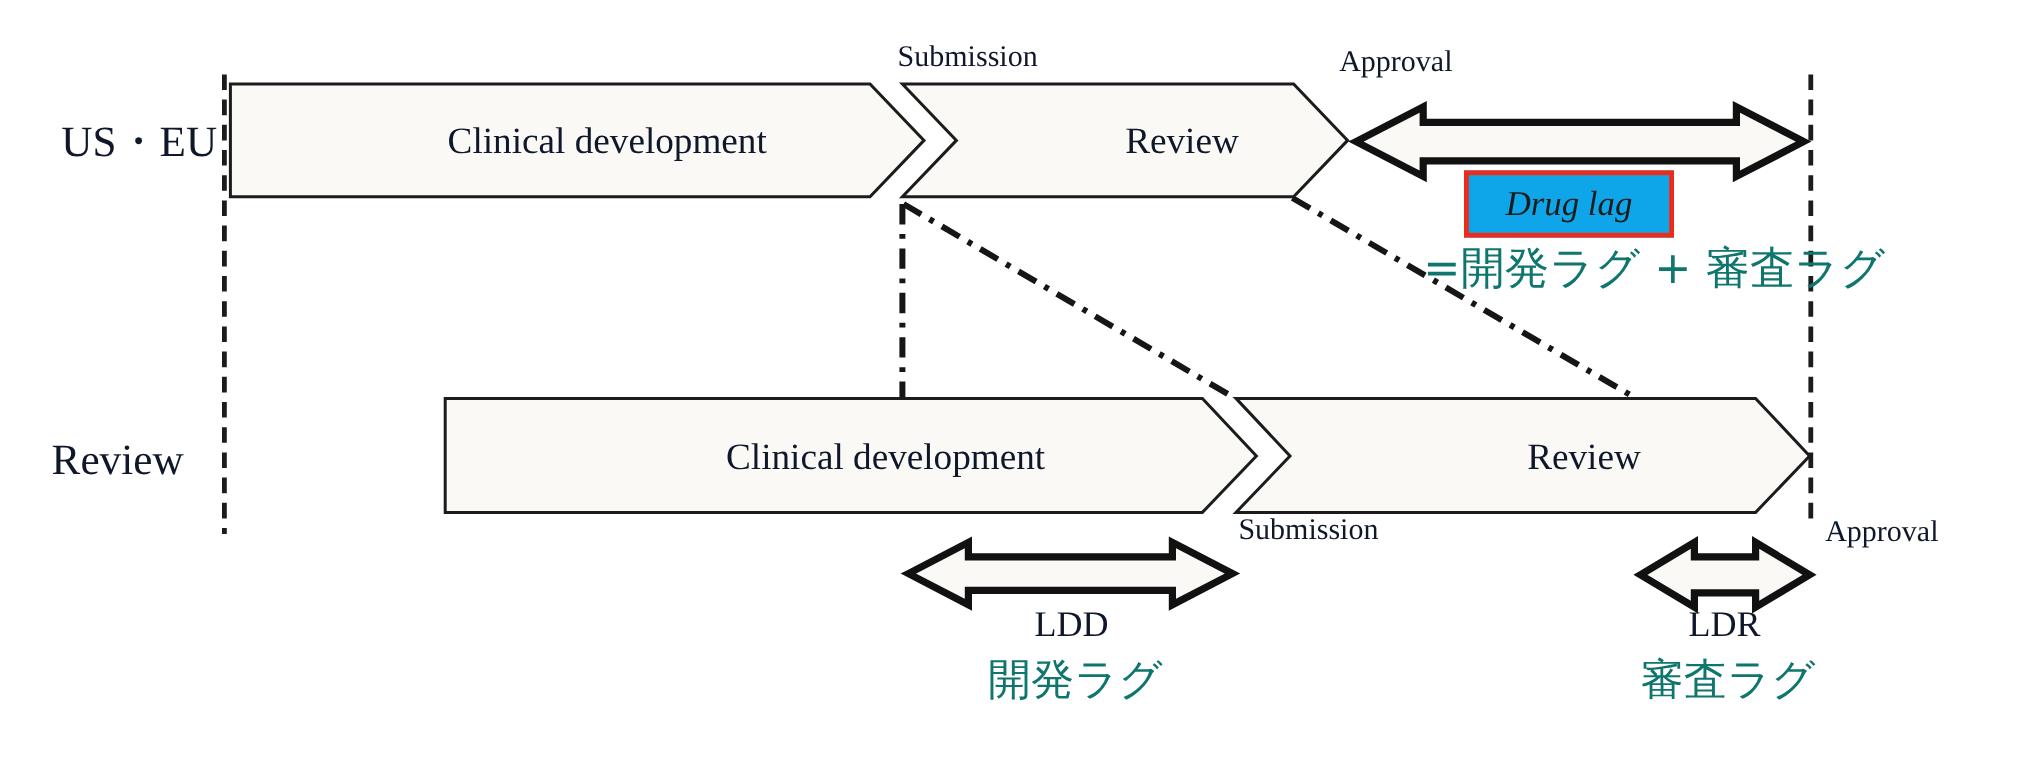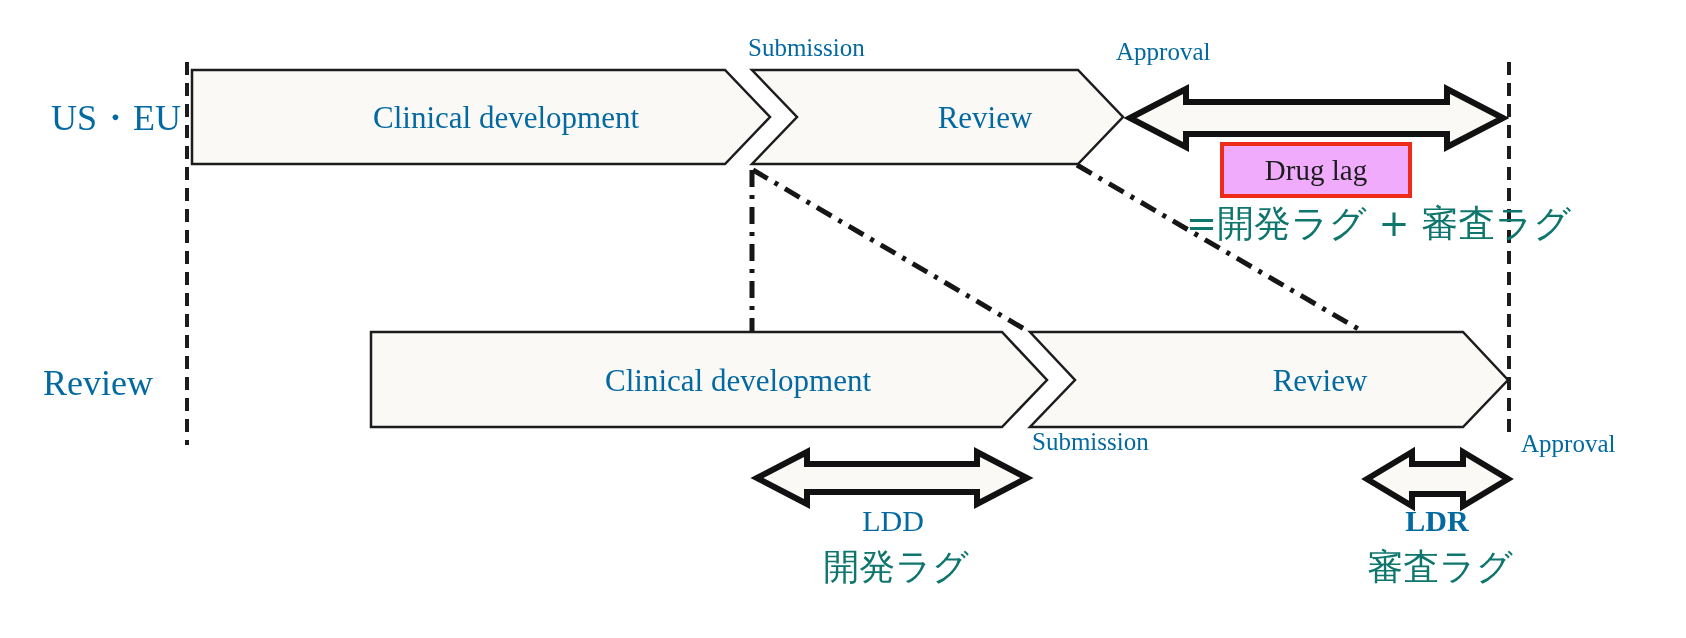--- a/index.html
+++ b/index.html
@@ -1,36 +1,36 @@
 <!DOCTYPE html>
 <html><head>
 <meta charset="utf-8">
 <style>
   html,body { margin:0; padding:0; background:#ffffff; }
   .stage {
     position:relative; width:1686px; height:638px; background:#ffffff;
     font-family:"Liberation Serif", serif; overflow:hidden;
   }
   .stage svg { position:absolute; left:0; top:0; }
-  .lbl { position:absolute; color:#0369a1; white-space:nowrap; line-height:1; }
+  .lbl { position:absolute; color:#0f172a; white-space:nowrap; line-height:1; }
   .ctr { transform:translate(-50%,-50%); }
   .region { font-size:36px; }
   .phase { font-size:31px;margin-left:48px; }
   .milestone { font-size:25px; }
   .span-abbr { font-size:30px; }
   .red-cjk {
     font-family:"DejaVu Sans", sans-serif; font-weight:normal; color:#0f766e;
   }
   .ja-span { font-size:36px; }
   .equation { font-size:37px; }
   .druglag-box {
-    position:absolute; left:1220px; top:142px; width:192px; height:56px;
-    box-sizing:border-box; border:4px solid #ee2a19; background:#f0abfc;
+    position:absolute; left:1220px; top:142px; width:175px; height:56px;
+    box-sizing:border-box; border:4px solid #ee2a19; background:#0ea5e9;
     display:flex; align-items:center; justify-content:center;
-    font-size:29px; color:#1c1c1c;
+    font-size:29px; color:#1c1c1c;font-style:italic;
   }
 </style>
 </head>
 <body>
 
 <div class="stage">
 
   <svg width="1686" height="638" viewBox="0 0 1686 638">
 
     <line x1="187" y1="62" x2="187" y2="445" stroke="#1c1c1c" stroke-width="4" stroke-dasharray="13 8"></line>
@@ -66,16 +66,16 @@
   <div class="lbl milestone" style="left:1032px; top:429px;">Submission</div>
   <div class="lbl milestone" style="left:1521px; top:431px;">Approval</div>
 
   <div class="druglag-box">
     <span>Drug lag</span>
   </div>
   <div class="lbl red-cjk equation" style="left:1186px; top:205px;">=開発ラグ + 審査ラグ</div>
 
   <div class="lbl ctr span-abbr" style="left:893px; top:521px;">LDD</div>
   <div class="lbl ctr red-cjk ja-span" style="left:896px; top:567px;">開発ラグ</div>
-  <div class="lbl ctr span-abbr" style="left:1437px; top:521px;font-weight:bold;">LDR</div>
+  <div class="lbl ctr span-abbr" style="left:1437px; top:521px;">LDR</div>
   <div class="lbl ctr red-cjk ja-span" style="left:1440px; top:567px;">審査ラグ</div>
 
 </div>
 
 </body></html>

